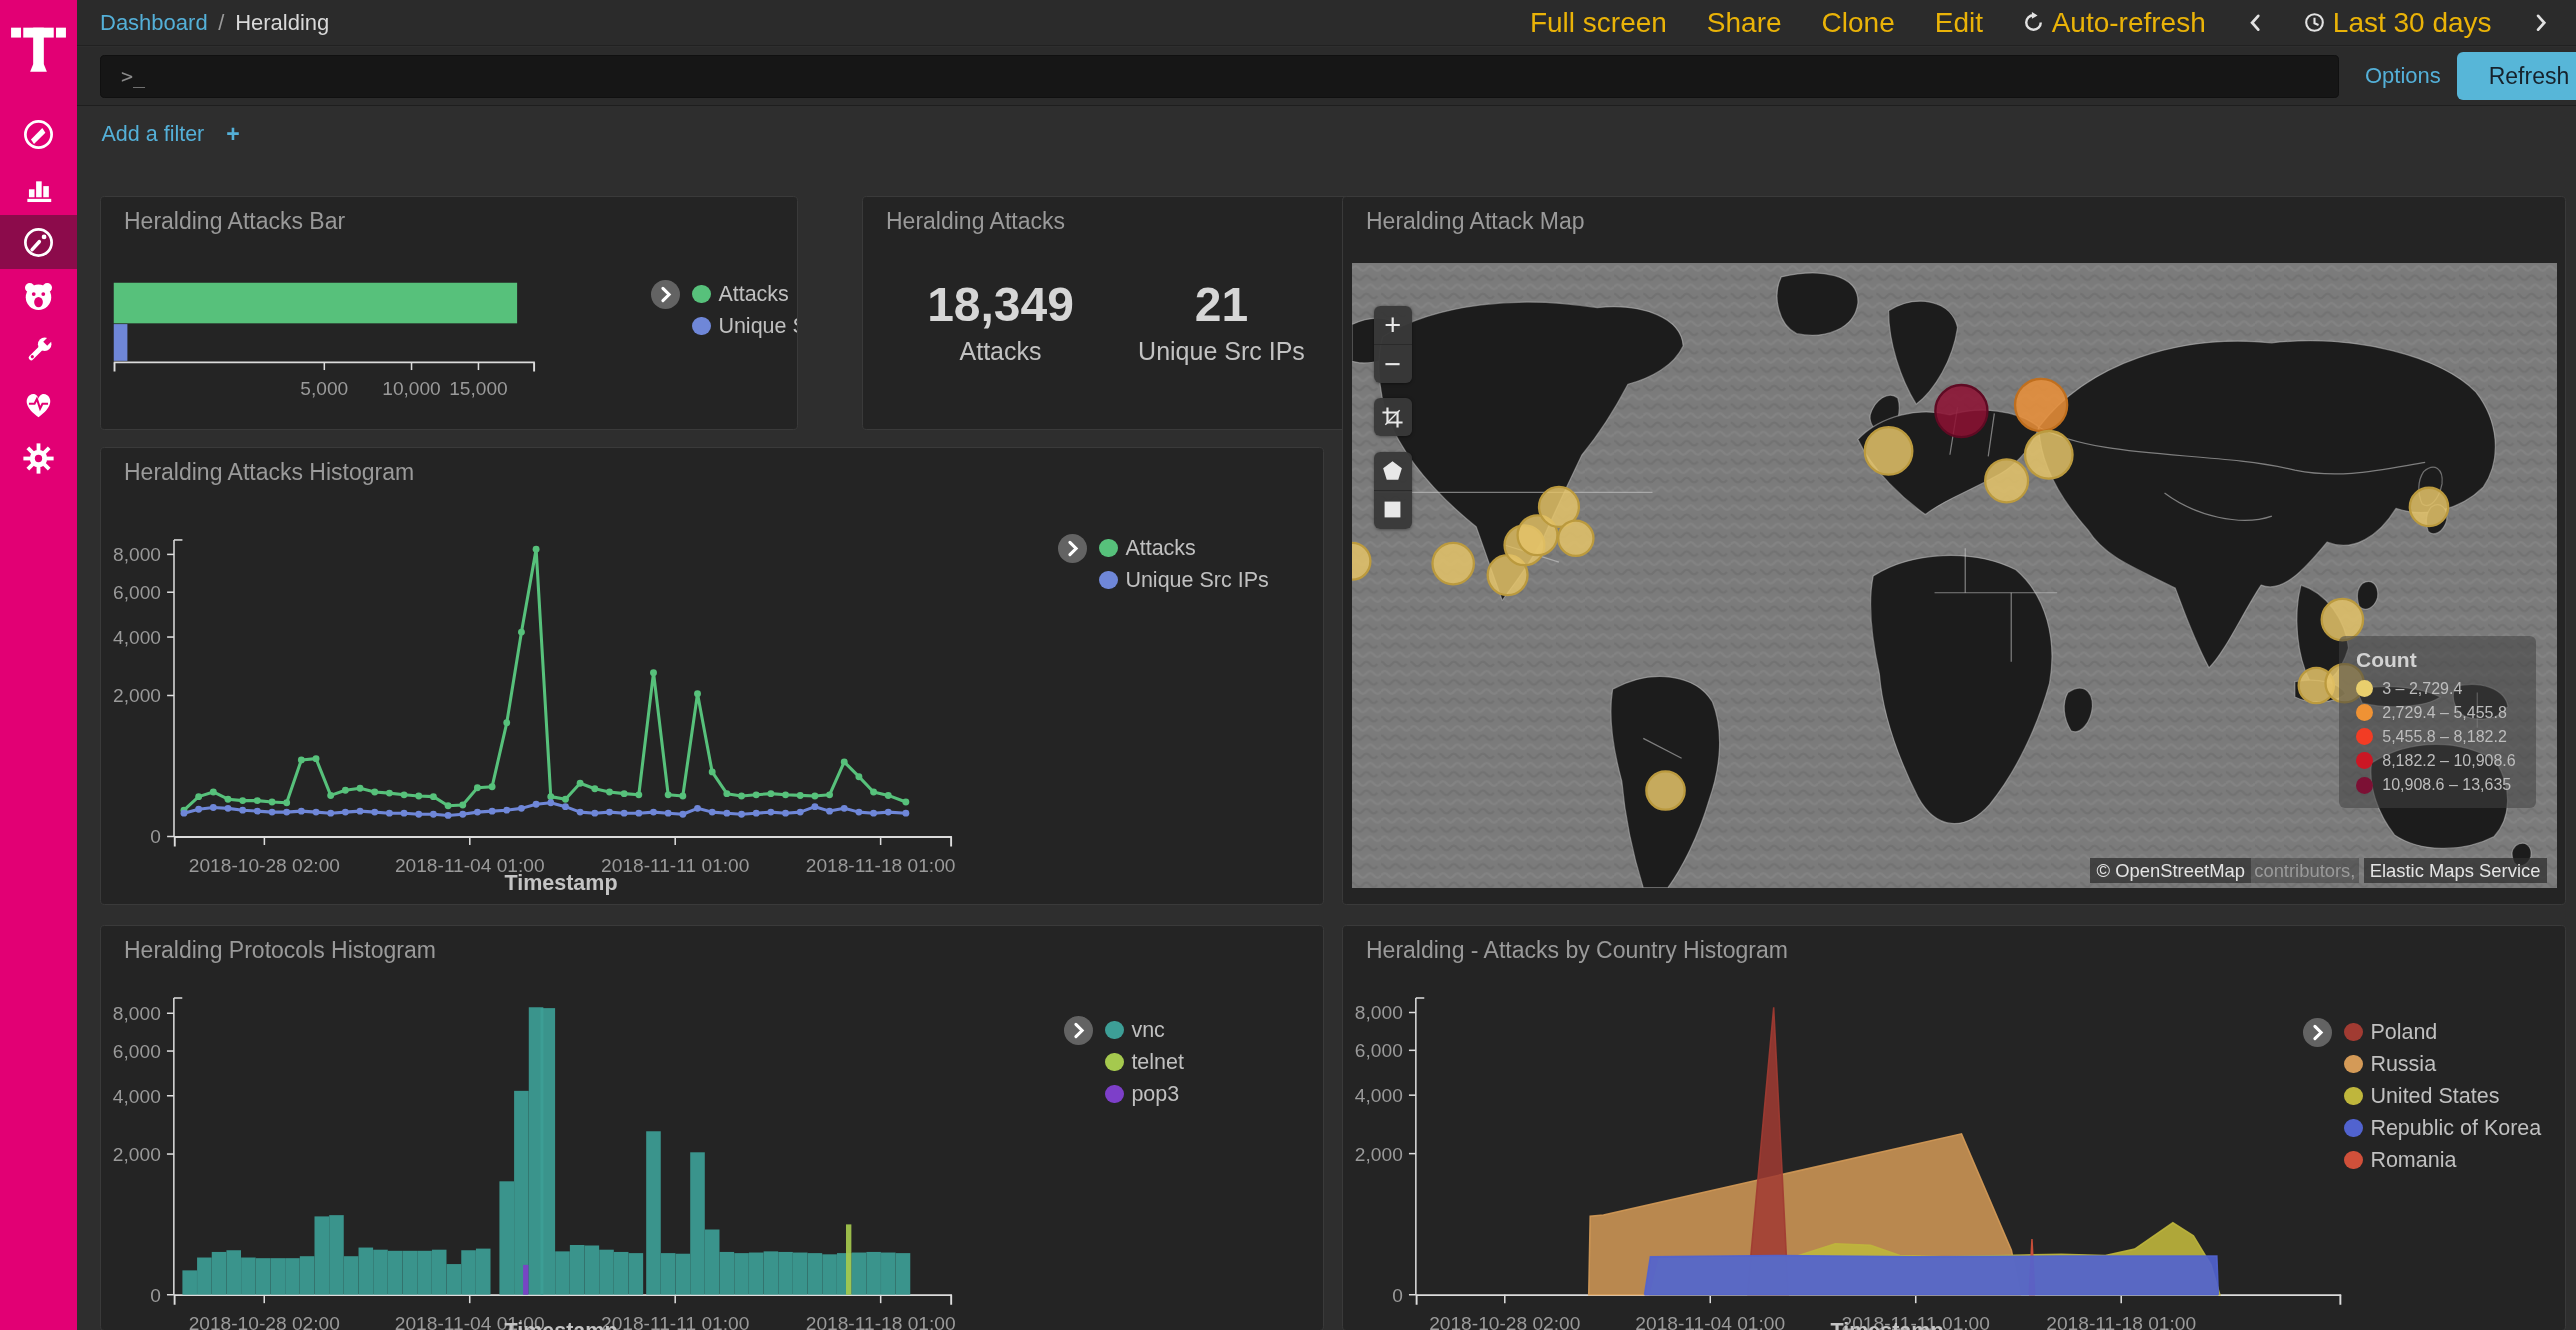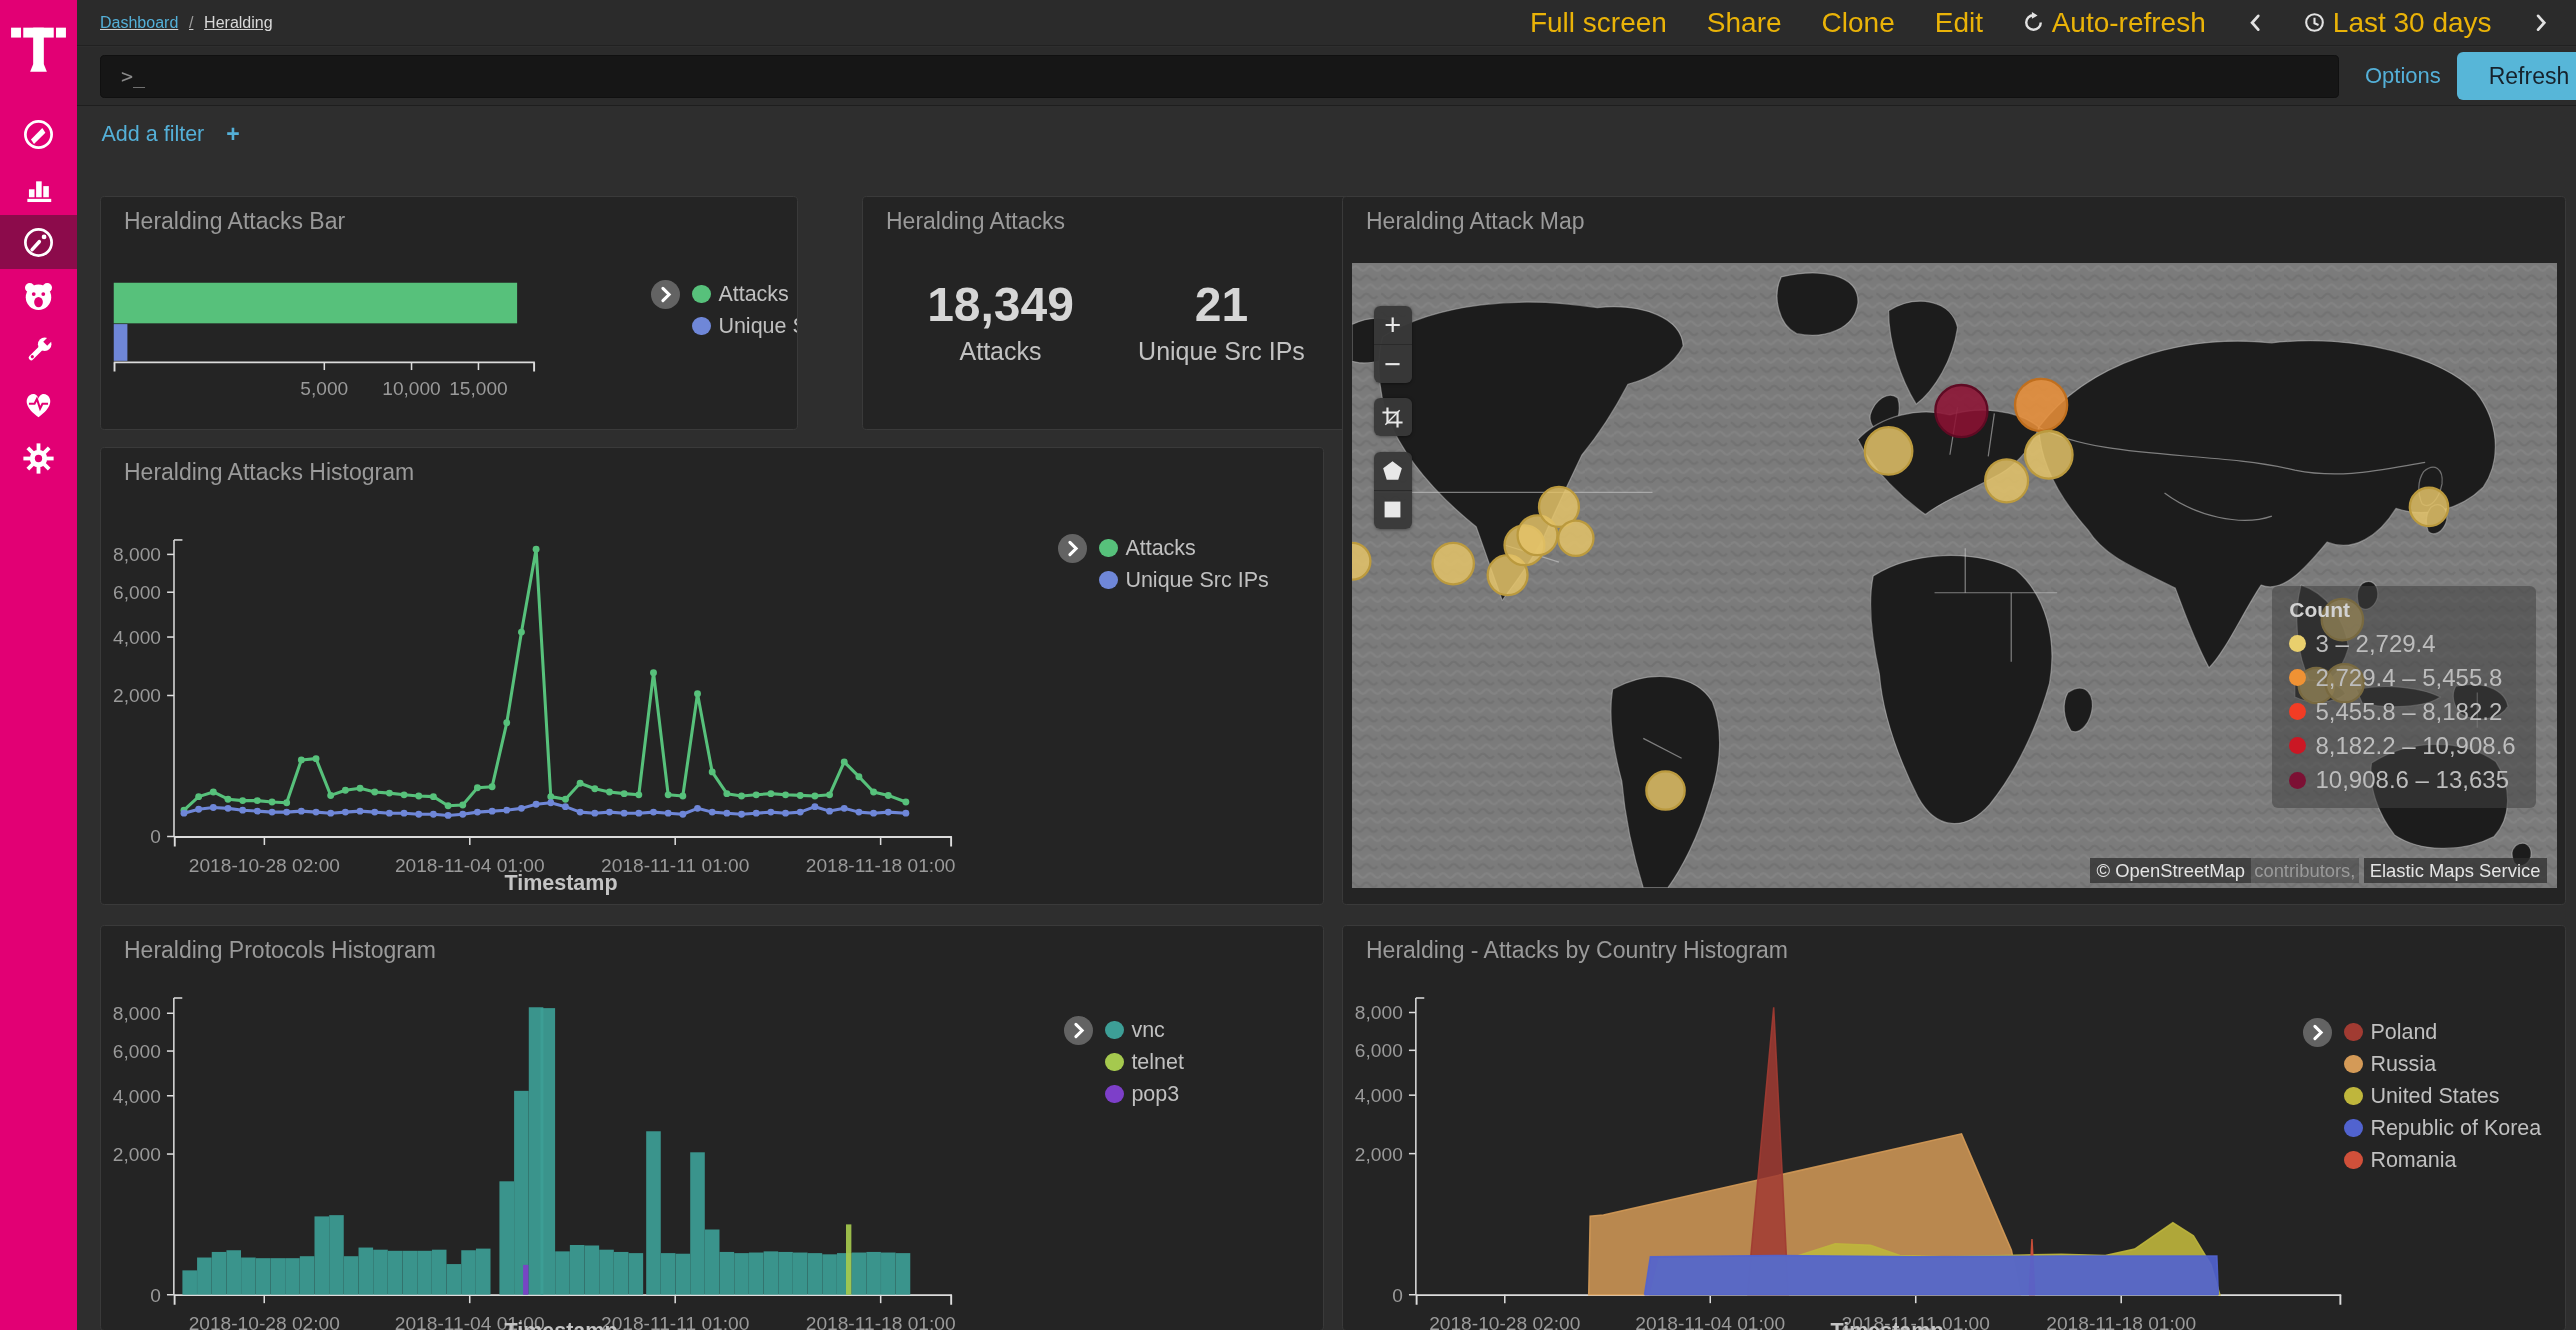--- a/index.html
+++ b/index.html
@@ -11,21 +11,21 @@
   
   .sidebar{position:absolute;left:0;top:0;width:77px;height:1331px;background:#e20074;z-index:40;}
   .side-logo{position:absolute;left:10.7px;top:17px;width:55px;height:64px;}
   .side-items{position:absolute;left:0;top:107px;width:77px;}
   .side-item{width:77px;height:54px;display:flex;align-items:center;justify-content:center;cursor:pointer;}
   .side-item.active{background:#8c0b4b;}
   .side-item svg{display:block;}
   
   .topbar{position:absolute;left:77px;top:0;width:2499px;height:46px;background:#2b2b2b;
     border-bottom:0.8px solid #212121;display:flex;align-items:center;z-index:30;box-sizing:border-box;}
-  .breadcrumb{margin-left:23px;font-size:16px;display:flex;gap:10.7px;align-items:center;text-decoration:underline;}
+  .breadcrumb{margin-left:23px;font-size:22px;display:flex;gap:10.7px;align-items:center;}
   .breadcrumb .link{color:#54b0d8;cursor:pointer;}
   .breadcrumb .sep{color:#9a9a9a;}
   .breadcrumb .current{color:#d9d9d9;}
   .top-menu{margin-left:auto;display:flex;align-items:center;gap:40px;padding-right:26px;font-size:28px;color:#eab308;}
   .top-menu .mi{display:flex;align-items:center;gap:7.7px;cursor:pointer;white-space:nowrap;}
   .top-menu svg{display:block;}
   .query-row{position:absolute;left:77px;top:47px;width:2499px;height:58px;background:#2b2b2b;border-bottom:0.8px solid #1e1e1e;z-index:29;}
   .query-input{position:absolute;left:23px;top:7.7px;width:2239px;height:43px;background:#161616;border:0.8px solid #101010;
     border-radius:4.6px;box-sizing:border-box;display:flex;align-items:center;}
   .query-prompt{font-family:"DejaVu Sans Mono", monospace;font-size:20px;color:#8a8a8a;padding:0 20px 0 20px;}
@@ -64,21 +64,21 @@
   
   .mapwrap{position:absolute;left:9.2px;top:66px;width:1205px;height:625px;overflow:hidden;background:#7b7b7b;}
   .map-controls{position:absolute;left:21.5px;top:43px;display:flex;flex-direction:column;gap:15.3px;z-index:5;}
   .ctl-group{display:flex;flex-direction:column;border-radius:6.1px;overflow:hidden;box-shadow:0 0.8px 3.1px rgba(0,0,0,.4);}
   .ctl{width:38px;height:38px;background:rgba(56,56,56,.96);display:flex;align-items:center;justify-content:center;
     color:#e8e8e8;font-size:29px;cursor:pointer;border-bottom:0.8px solid #2a2a2a;}
   .ctl:last-child{border-bottom:none;}
   .map-count{position:absolute;right:21.5px;bottom:80px;background:rgba(66,66,66,.55);border-radius:6.1px;
     padding:12.3px 20px 14px 17px;z-index:6;}
   .map-count .mc-title{font-size:21px;font-weight:bold;color:#d2d2d2;margin-bottom:7.7px;}
-  .mc-row{display:flex;align-items:center;gap:9.2px;font-size:24px;color:#bdbdbd;margin-top:6.1px;cursor:pointer;}
+  .mc-row{display:flex;align-items:center;gap:9.2px;font-size:16px;color:#bdbdbd;margin-top:6.1px;cursor:pointer;}
   .mc-row .dot{width:17px;height:17px;border-radius:50%;flex:0 0 auto;}
   .attrib{position:absolute;right:10.7px;bottom:6.1px;font-size:18.4px;color:#a8a8a8;z-index:6;white-space:nowrap;}
   .attrib .chip{background:rgba(45,45,45,.75);padding:2.3px 6.1px;color:#e4e4e4;}
   .attrib .mid{color:#9a9a9a;padding:2.3px 3.1px;background:rgba(45,45,45,.4);}
 </style>
 </head>
 <body>
 
 <div class="sidebar">
   <svg class="side-logo" viewBox="0 0 72 84">

